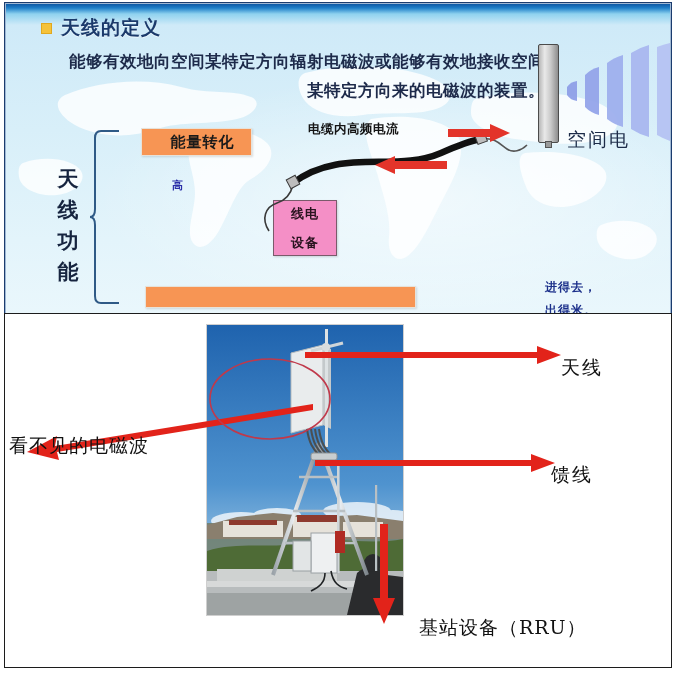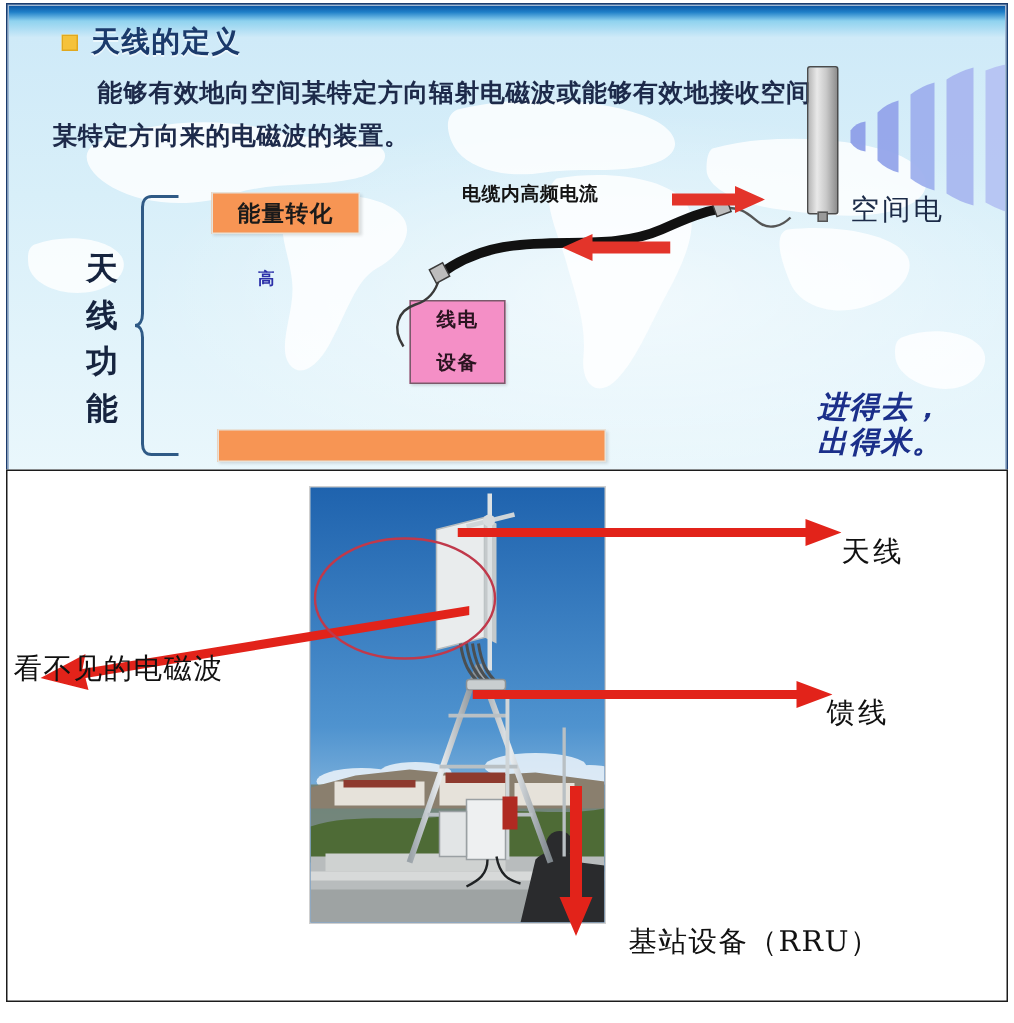--- a/index.html
+++ b/index.html
@@ -28,40 +28,42 @@
   .sq-bullet{width:11px;height:11px;background:#f5c23a;box-shadow:0 0 0 1px #e0a81f inset;display:block;}
   .slide-title{
     font-family:"DejaVu Sans","Liberation Sans",sans-serif;
     font-size:19px;font-weight:700;color:#1b3a6b;letter-spacing:1px;
     text-shadow:0 1px 0 rgba(255,255,255,.6);
   }
   .para{
     position:absolute;left:30px;top:44px;width:510px;
     font-size:16.5px;font-weight:700;color:#1d2a4a;line-height:29px;
     text-indent:30px;letter-spacing:.5px;
-    font-family:Liberation Serif, serif;
+    font-family:Liberation Sans, sans-serif;
+    text-align:right;
   }
 
   
   .vert-label{
     position:absolute;left:48px;top:160px;width:30px;
     font-size:21px;font-weight:700;color:#16243f;line-height:31px;
     text-align:center;letter-spacing:0px;
     font-family:"DejaVu Serif","Liberation Serif",serif;
   }
   .vert-label span{display:block;}
 
   
   .brace{position:absolute;left:84px;top:126px;width:32px;height:176px;}
   .brace svg{display:block;}
 
   
   .obox{
     position:absolute;background:#f79554;border:1px solid #e7e2d9;
     box-shadow:1px 1px 2px rgba(0,0,0,.13);
+    padding-left:12px;
   }
   #energy-box{left:136px;top:125px;width:97px;height:26px;
     display:flex;align-items:center;justify-content:center;}
   #energy-box .t{
     font-size:15px;font-weight:700;color:#1a1a1a;letter-spacing:1px;
     font-family:"DejaVu Sans","Liberation Sans",sans-serif;}
   #bottom-bar{left:140px;top:283px;width:257px;height:20px;}
 
   .gao{
     position:absolute;left:167px;top:175px;font-size:11px;font-weight:700;
@@ -99,23 +101,23 @@
     content:"";position:absolute;left:6px;top:96px;width:5px;height:5px;
     background:#9a9a9a;border:1px solid #555;
   }
   .waves{position:absolute;left:556px;top:40px;width:110px;height:98px;}
   .space-label{
     position:absolute;left:562px;top:124px;
     font-size:19px;font-weight:400;color:#1c2b48;letter-spacing:2px;
     font-family:"DejaVu Serif","Liberation Serif",serif;}
 
   .slogan{
-    position:absolute;left:540px;top:257px;
-    font-size:20px;font-weight:700;color:#1b2f8a;line-height:23px;letter-spacing:1px;
-    font-family:"DejaVu Serif","Liberation Serif",serif;font-style:italic;}
+    position:absolute;left:540px;top:273px;
+    font-size:12px;font-weight:700;color:#1b2f8a;line-height:23px;letter-spacing:1px;
+    font-family:"DejaVu Serif","Liberation Serif",serif;}
   .slogan span{display:block;}
 
   
   .photopanel{
     position:absolute;left:4px;top:313px;width:666px;height:353px;
     border:1px solid #1c1c1c;background:#ffffff;overflow:hidden;
   }
   .photo{
     position:absolute;left:201px;top:10px;width:196px;height:290px;
     border:1px solid #cfcfcf;overflow:hidden;background:#2f6fb0;

